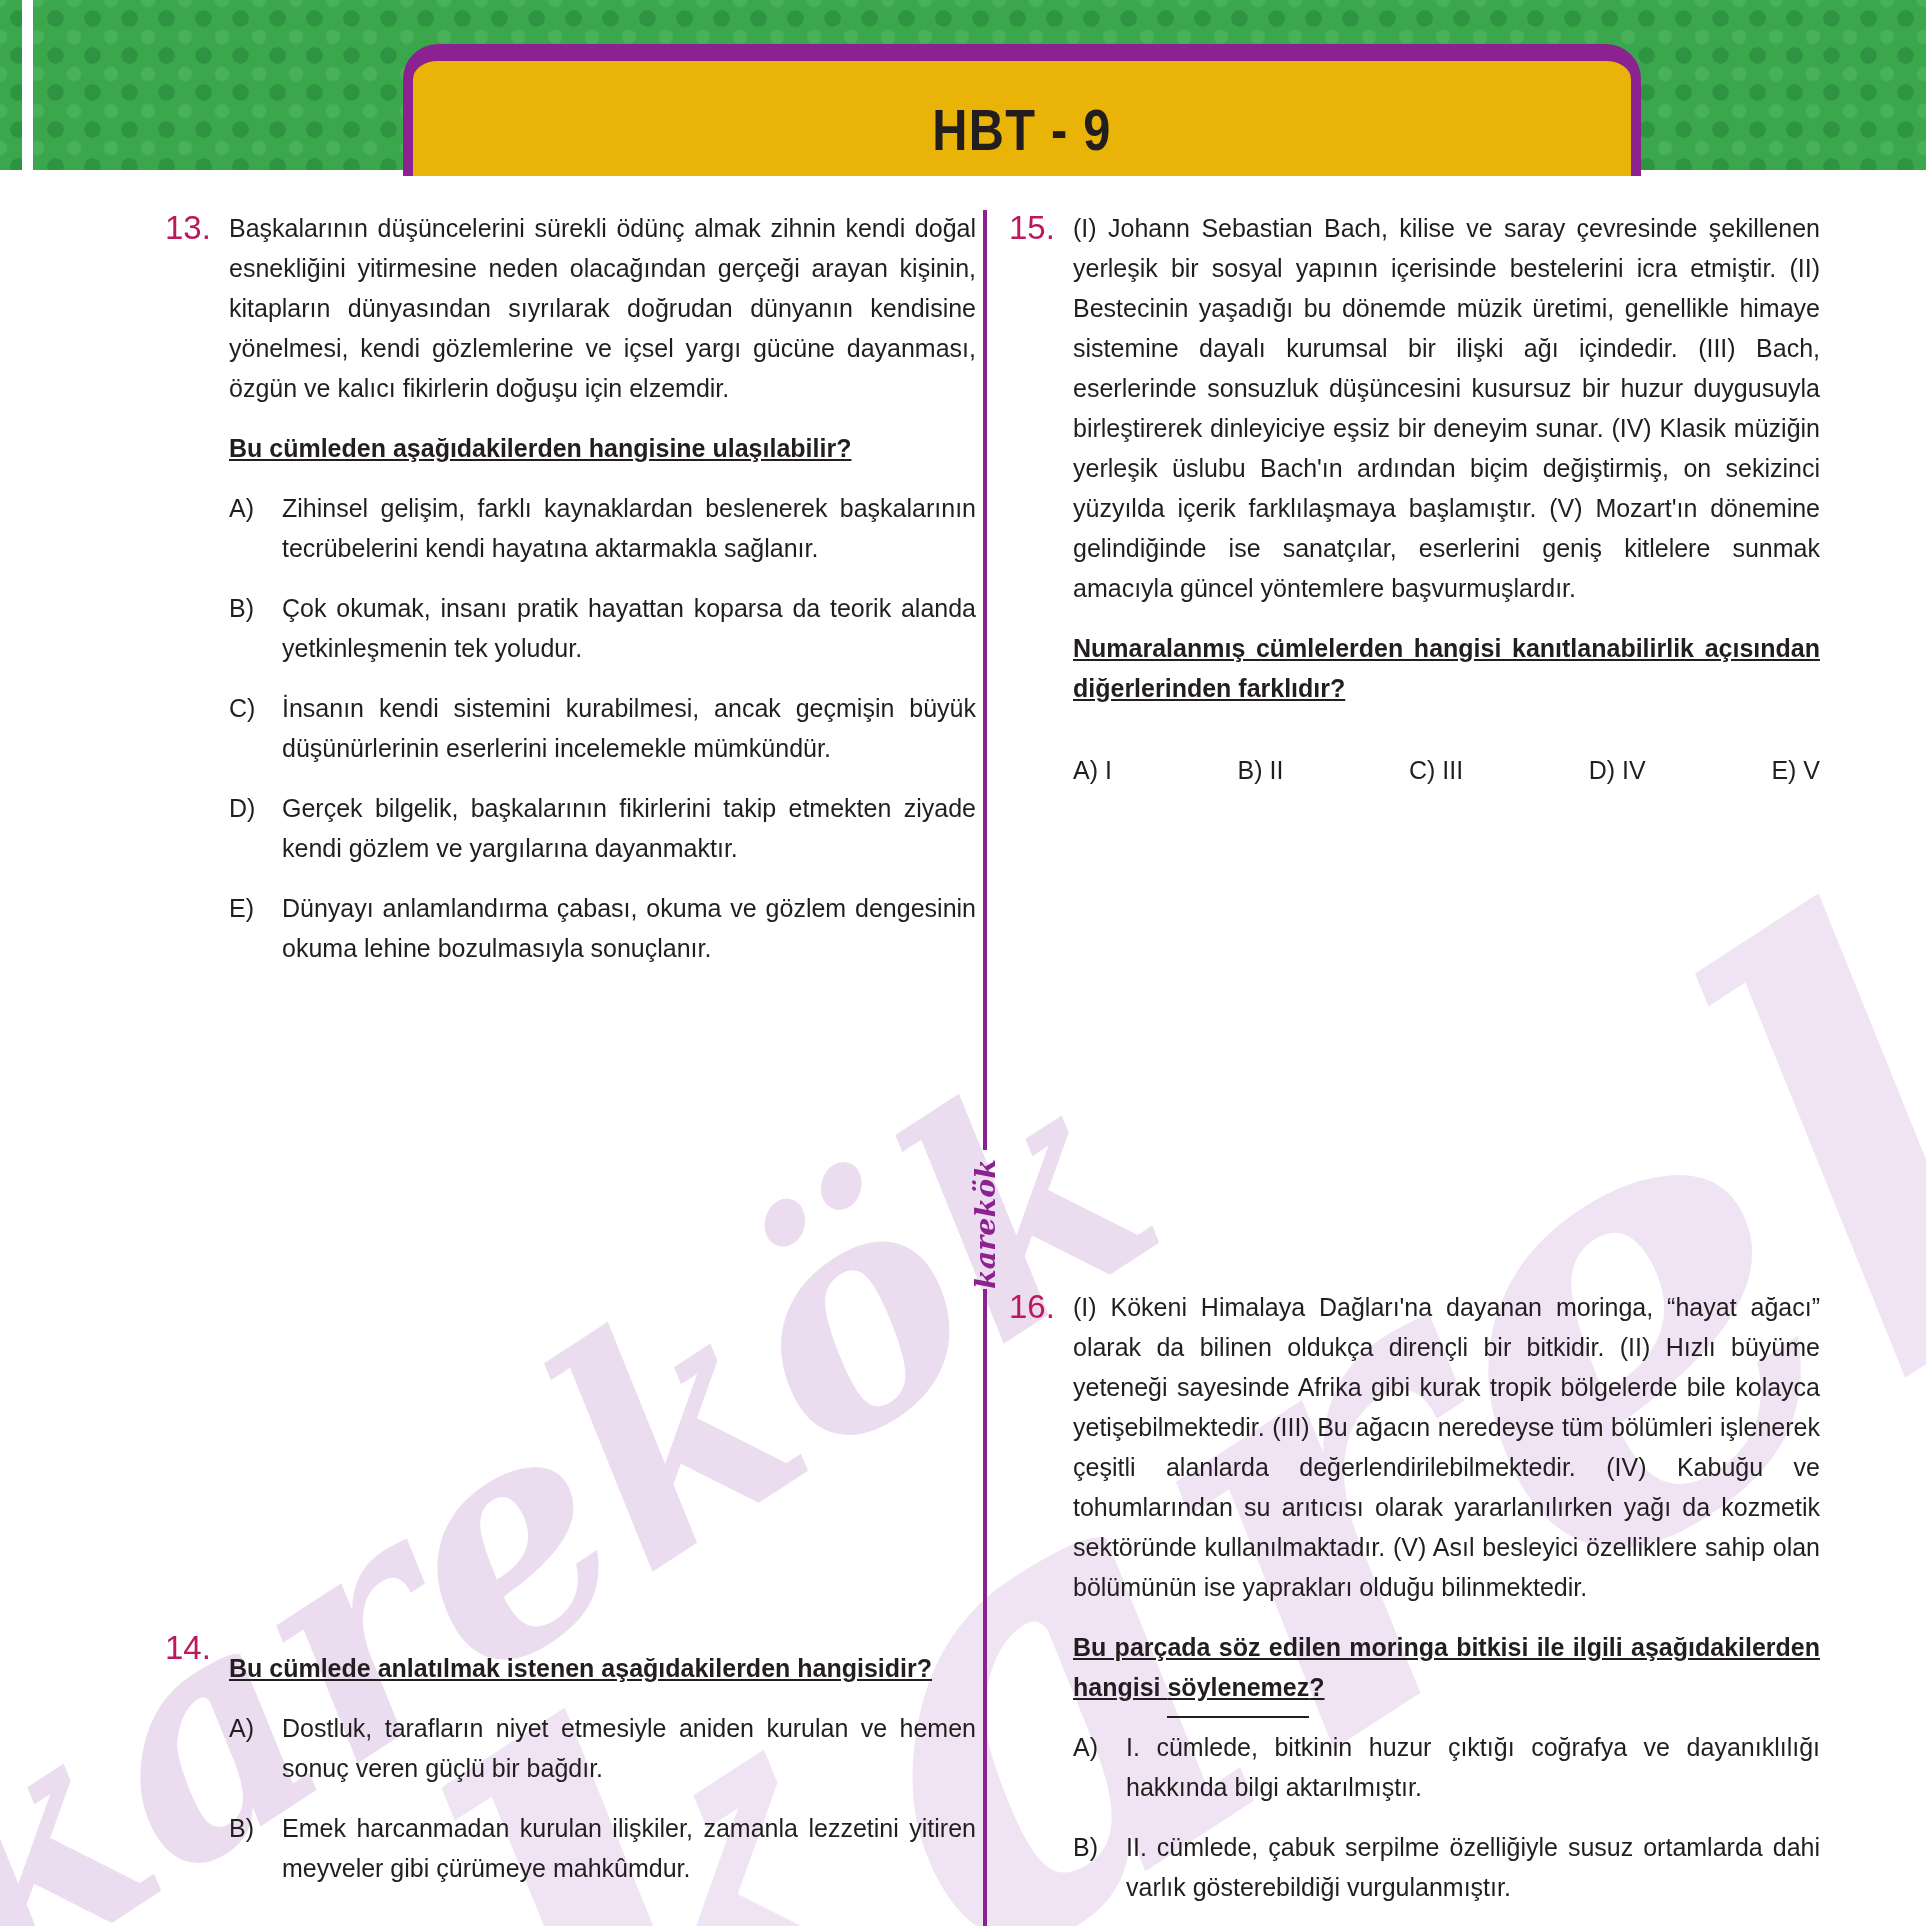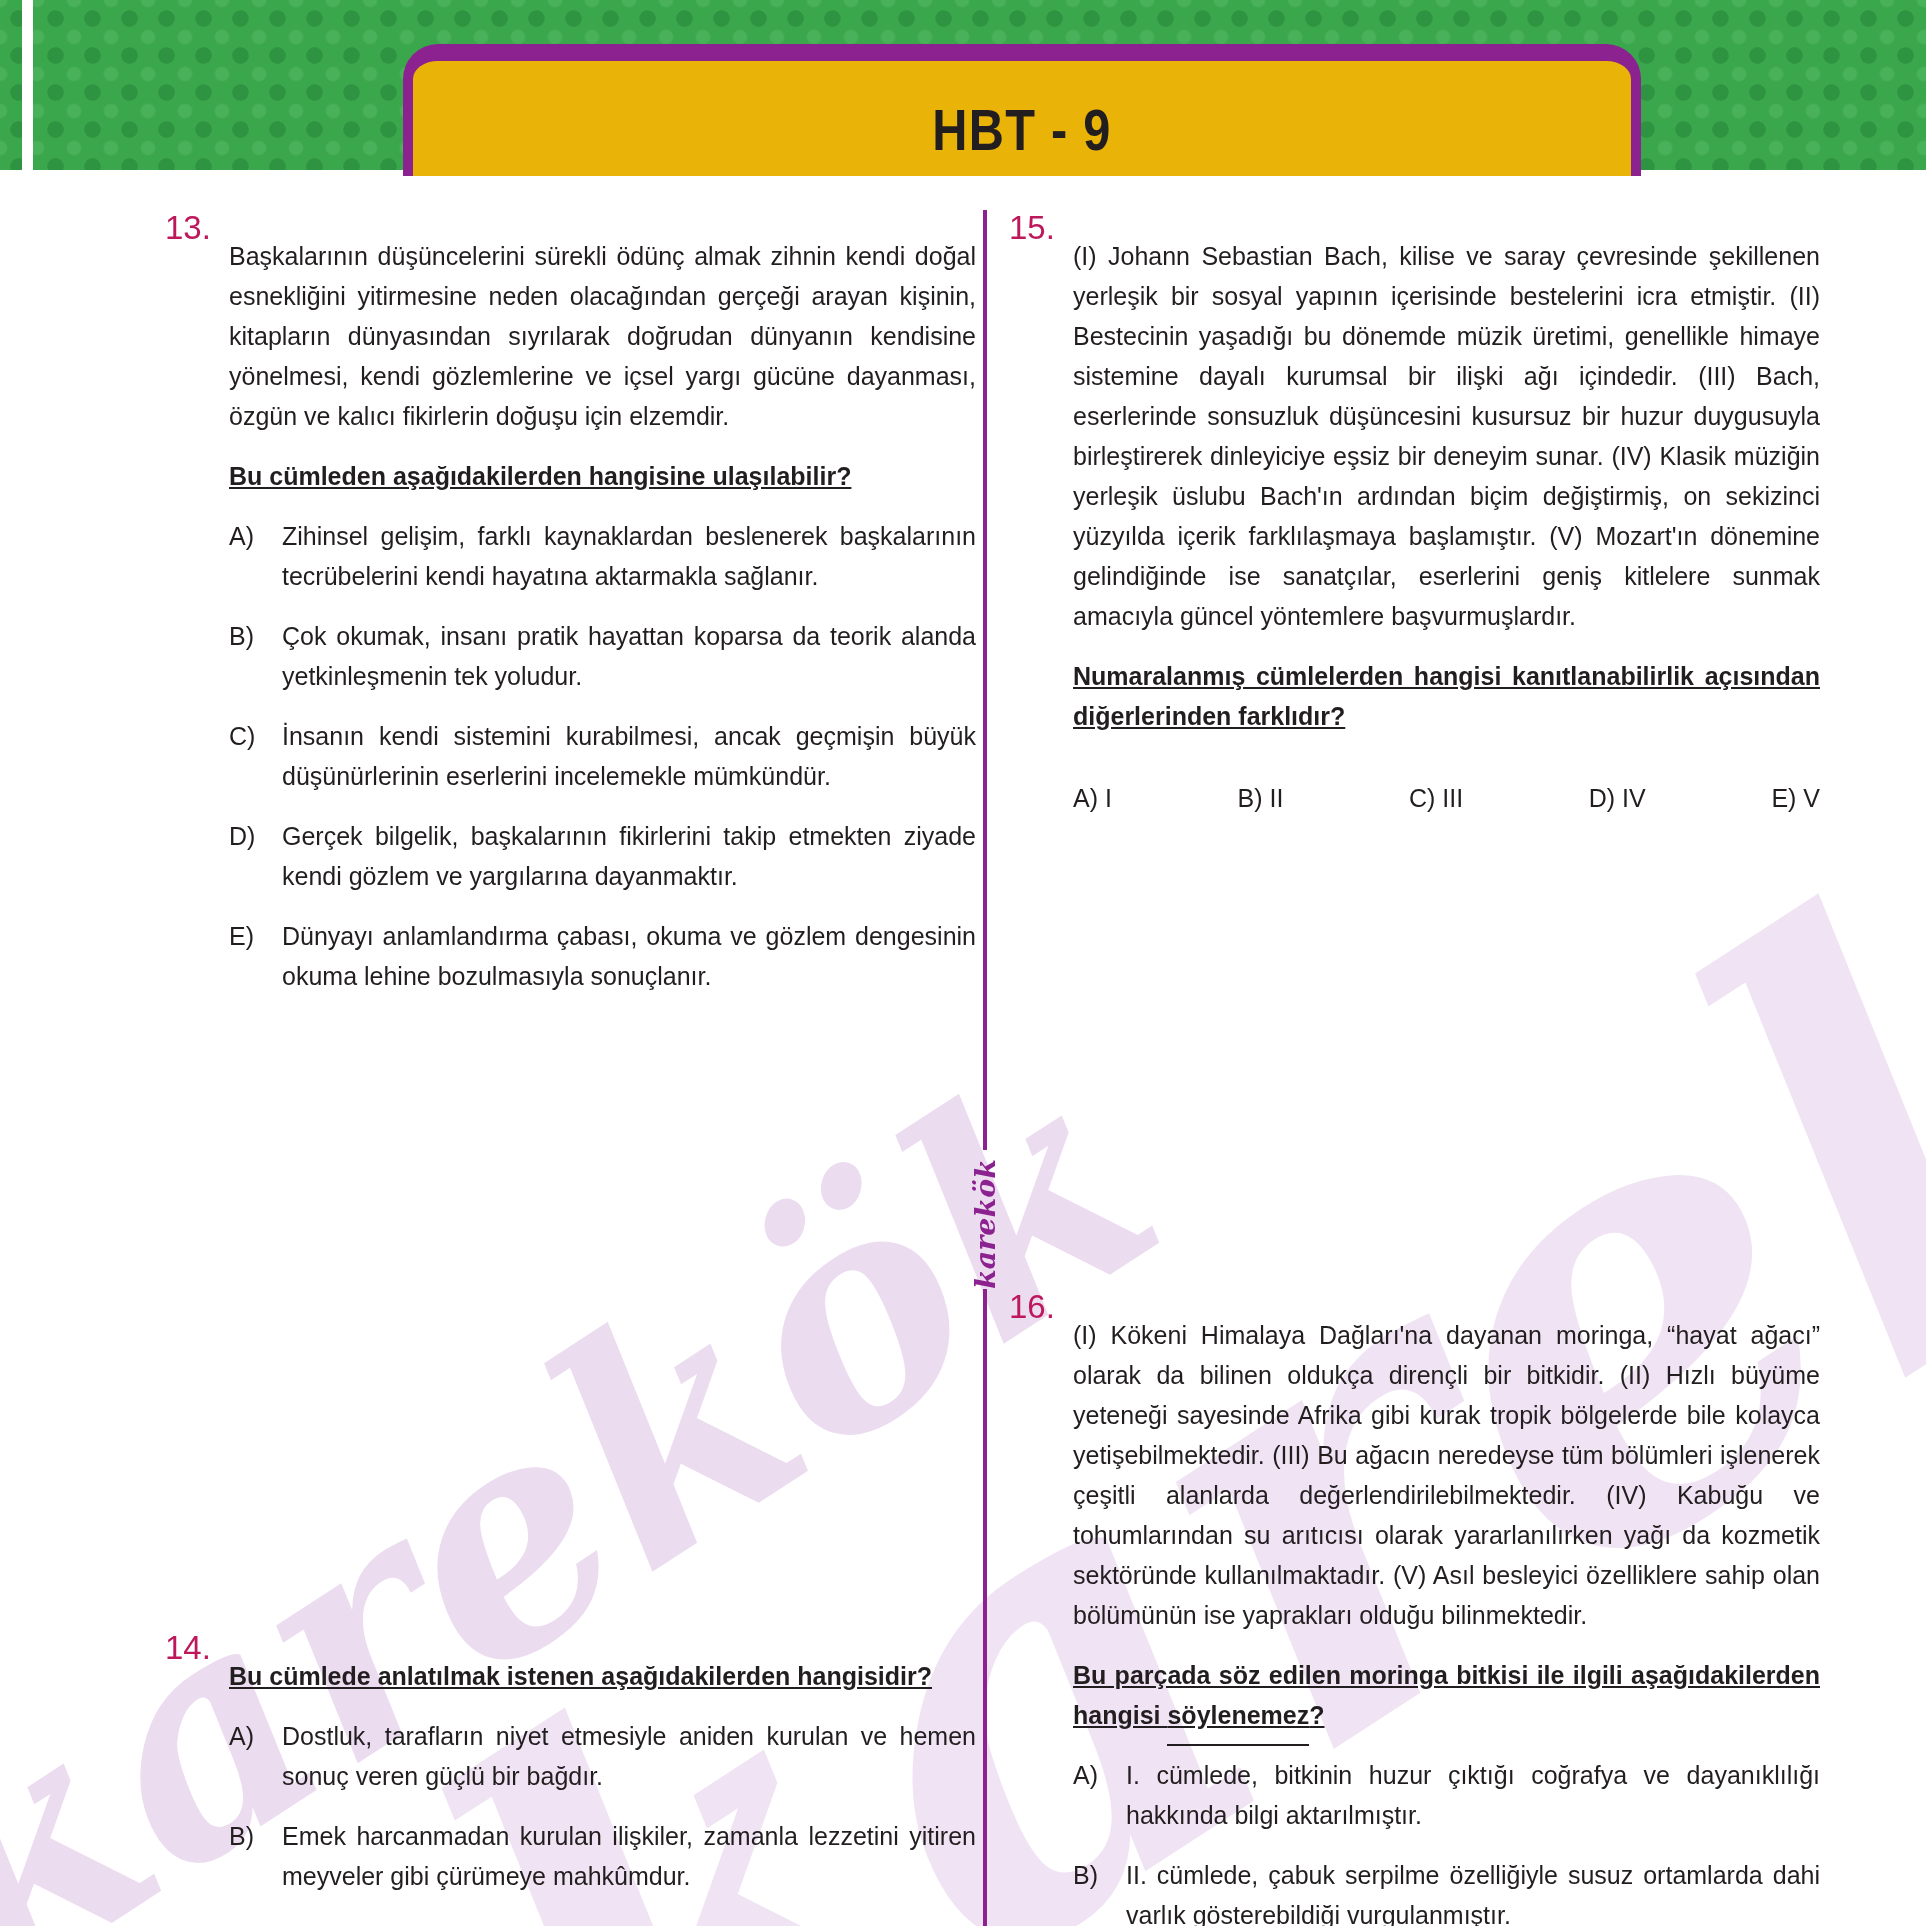--- a/index.html
+++ b/index.html
@@ -103,21 +103,21 @@
   #q13{left:165px;top:208px;}
   #q14{left:165px;top:1628px;}
   #q15{left:1009px;top:208px;}
   #q16{left:1009px;top:1287px;}
 
   .qnum{
     position:absolute;left:0;top:0;
     font-weight:400;color:#be185d;
     font-size:33px;line-height:40px;
   }
-  .qbody{margin-left:64px;font-size:25px;line-height:40px;margin-top:28px;}
+  .qbody{margin-left:64px;font-size:25px;line-height:40px;}
   .para{text-align:justify;}
   .stem{font-weight:700;margin-top:20px;text-align:justify;text-decoration:underline;}
   .stem .u{border-bottom:2.3px solid #221e1f;padding-bottom:15px;}
   .opts{margin-top:11.6px;}
   .option{display:flex;margin-top:20px;}
   .olt{width:53px;flex:none;}
   .otx{flex:1;text-align:justify;}
   .opts-inline{
     display:flex;justify-content:space-between;
     margin-top:42px;

